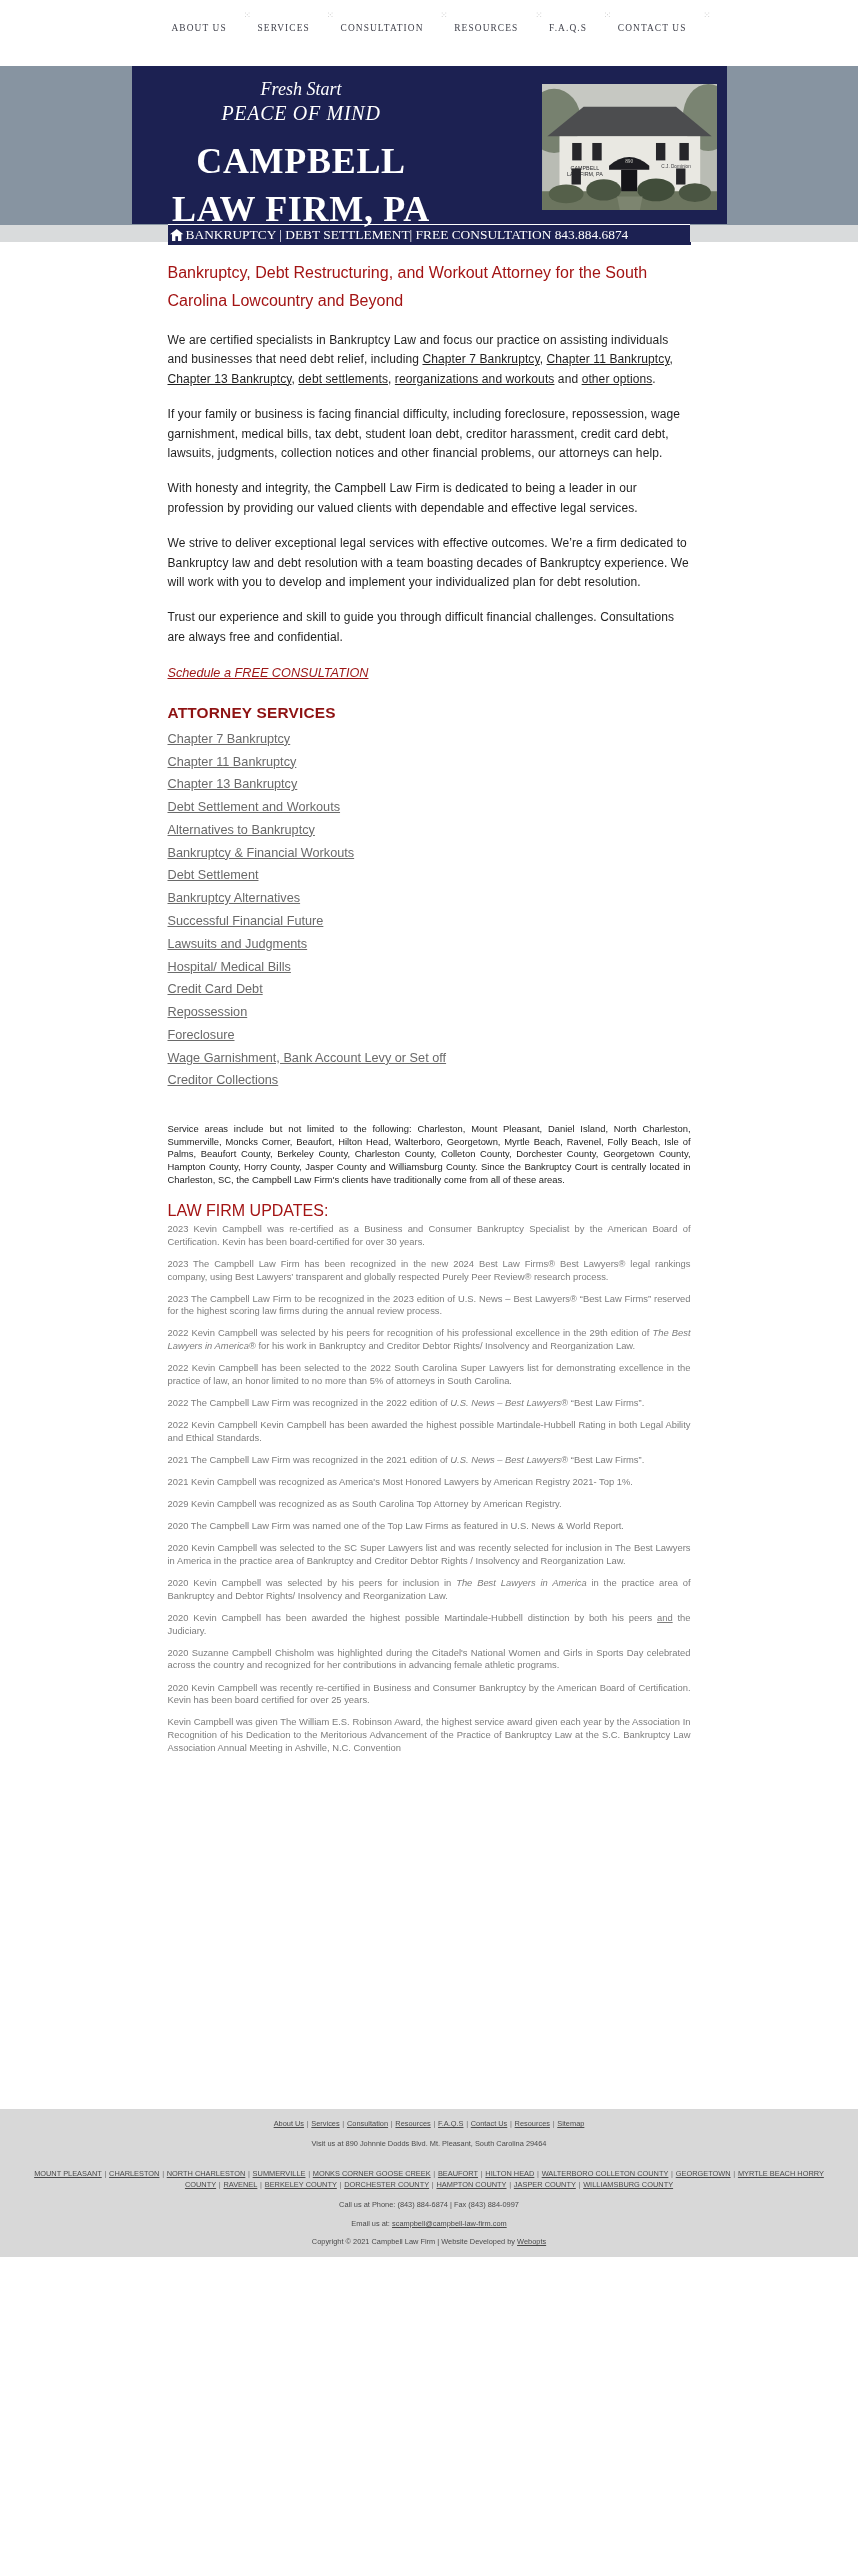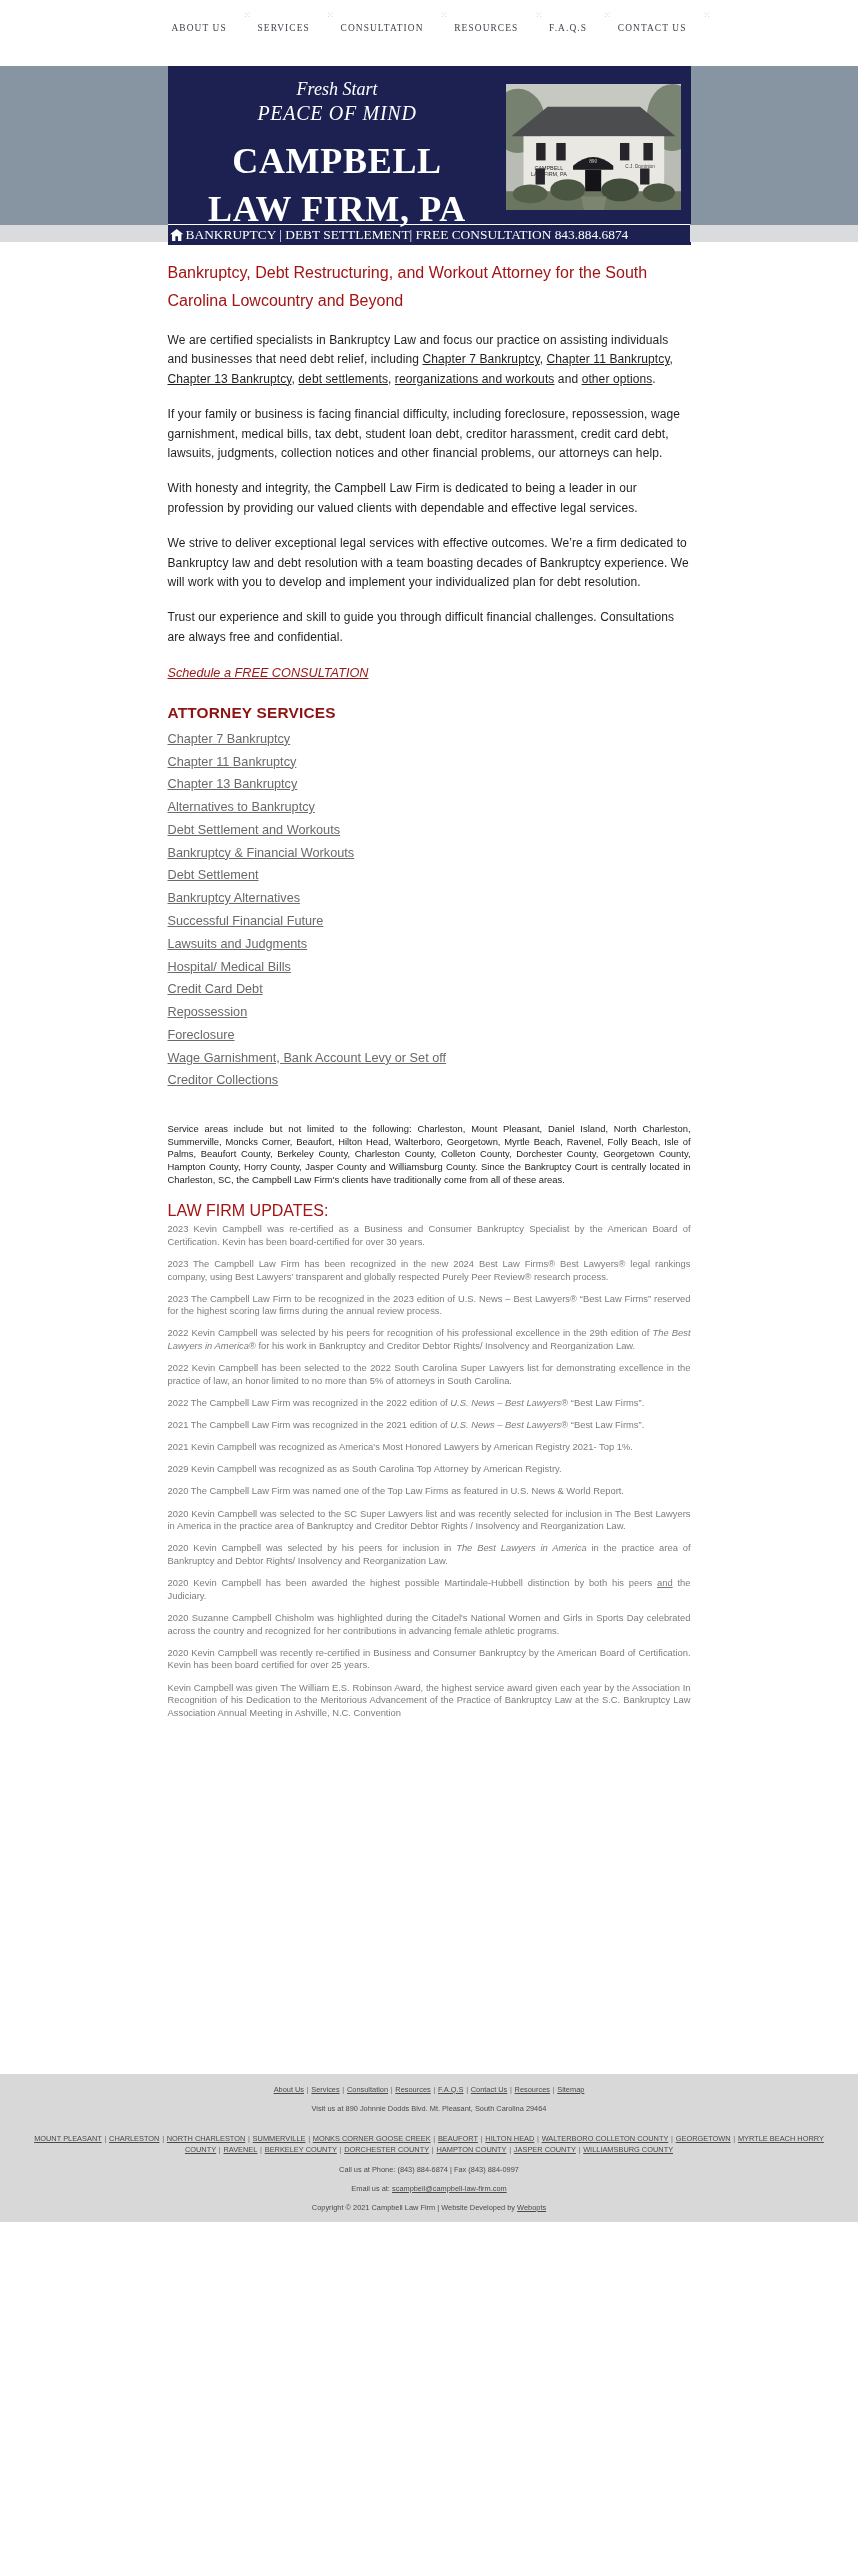--- a/index.html
+++ b/index.html
@@ -29,21 +29,21 @@
   }
   
   .hero-zone { position:relative; height:189px; }
   .band { position:absolute; top:0; height:159px; background:#8794a1; }
   .band.left  { left:0;  width:168px; }
   .band.right { right:0; width:168px; }
   .substrip { position:absolute; top:159px; height:17px; background:#d9dbdc; }
   .substrip.left  { left:0;  width:168px; }
   .substrip.right { right:0; width:168px; }
   .hero {
-    position:relative; width:523px; height:158px;
+    position:relative; width:595px; height:158px;
     margin:12px auto 0 auto; background:#1c2152;
   }
   .hero-text { position:absolute; left:0; top:13.4px; width:339px; text-align:center; color:#ffffff; }
   .tagline1 { font-family:"Liberation Serif", serif; font-style:italic; font-size:18px; line-height:21.5px; }
   .tagline2 { font-family:"Liberation Serif", serif; font-style:italic; font-size:20px; line-height:24px; letter-spacing:0.7px; }
   .firm-title { font-family:"Liberation Serif", serif; font-weight:700; font-size:36px; line-height:48px; margin-top:12px; letter-spacing:0.7px; }
   .hero-photo { position:absolute; top:18px; right:9.4px; width:175px; height:126px; display:block; }
   .hero-banner {
     width:523px; height:19.4px; margin:1.3px auto 0 auto;
     background:#1c2152; color:#ffffff;
@@ -181,22 +181,22 @@
     </div>
 
   <a class="schedule-link">Schedule a FREE CONSULTATION</a>
 
   <h2 class="services-heading">ATTORNEY SERVICES</h2>
 
   <ul class="services" id="services-list">
       <li><a>Chapter 7 Bankruptcy</a></li>
       <li><a>Chapter 11 Bankruptcy</a></li>
       <li><a>Chapter 13 Bankruptcy</a></li>
+      <li><a>Debt Settlement and Workouts</a></li>
       <li><a>Alternatives to Bankruptcy</a></li>
-      <li><a>Debt Settlement and Workouts</a></li>
       <li><a>Bankruptcy &amp; Financial Workouts</a></li>
       <li><a>Debt Settlement</a></li>
       <li><a>Bankruptcy Alternatives</a></li>
       <li><a>Successful Financial Future</a></li>
       <li><a>Lawsuits and Judgments</a></li>
       <li><a>Hospital/ Medical Bills</a></li>
       <li><a>Credit Card Debt</a></li>
       <li><a>Repossession</a></li>
       <li><a>Foreclosure</a></li>
       <li><a>Wage Garnishment, Bank Account Levy or Set off</a></li>
@@ -207,20 +207,21 @@
 
   <h2 class="updates-heading">LAW FIRM UPDATES:</h2>
 
   <div class="updates" id="updates">
       <p><span>2023 Kevin Campbell was re-certified as a Business and Consumer Bankruptcy Specialist by the American Board of Certification. Kevin has been board-certified for over 30 years.</span></p>
       <p><span>2023 The Campbell Law Firm has been recognized in the new 2024 Best Law Firms® Best Lawyers® legal rankings company, using Best Lawyers’ transparent and globally respected Purely Peer Review® research process.</span></p>
       <p><span>2023 The Campbell Law Firm to be recognized in the 2023 edition of U.S. News – Best Lawyers® “Best Law Firms” reserved for the highest scoring law firms during the annual review process.</span></p>
       <p><span>2022 Kevin Campbell was selected by his peers for recognition of his professional excellence in the 29th edition of </span><span class="it">The Best Lawyers in America</span><span>® for his work in Bankruptcy and Creditor Debtor Rights/ Insolvency and Reorganization Law.</span></p>
       <p><span>2022 Kevin Campbell has been selected to the 2022 South Carolina Super Lawyers list for demonstrating excellence in the practice of law, an honor limited to no more than 5% of attorneys in South Carolina.</span></p>
       <p><span>2022 The Campbell Law Firm was recognized in the 2022 edition of </span><span class="it">U.S. News – Best Lawyers</span><span>® “Best Law Firms”.</span></p>
+      <p><span>2022 Kevin Campbell Kevin Campbell has been awarded the highest possible Martindale-Hubbell Rating in both Legal Ability and Ethical Standards.</span></p>
       <p><span>2021 The Campbell Law Firm was recognized in the 2021 edition of </span><span class="it">U.S. News – Best Lawyers</span><span>® “Best Law Firms”.</span></p>
       <p><span>2021 Kevin Campbell was recognized as America's Most Honored Lawyers by American Registry 2021- Top 1%.</span></p>
       <p><span>2029 Kevin Campbell was recognized as as South Carolina Top Attorney by American Registry.</span></p>
       <p><span>2020 The Campbell Law Firm was named one of the Top Law Firms as featured in U.S. News &amp; World Report.</span></p>
       <p><span>2020 Kevin Campbell was selected to the SC Super Lawyers list and was recently selected for inclusion in The Best Lawyers in America in the practice area of Bankruptcy and Creditor Debtor Rights / Insolvency and Reorganization Law.</span></p>
       <p><span>2020 Kevin Campbell was selected by his peers for inclusion in </span><span class="it">The Best Lawyers in America</span><span> in the practice area of Bankruptcy and Debtor Rights/ Insolvency and Reorganization Law.</span></p>
       <p><span>2020 Kevin Campbell has been awarded the highest possible Martindale-Hubbell distinction by both his peers </span><span class="un">and</span><span> the Judiciary.</span></p>
       <p><span>2020 Suzanne Campbell Chisholm was highlighted during the Citadel's National Women and Girls in Sports Day celebrated across the country and recognized for her contributions in advancing female athletic programs.</span></p>
       <p><span>2020 Kevin Campbell was recently re-certified in Business and Consumer Bankruptcy by the American Board of Certification. Kevin has been board certified for over 25 years.</span></p>
       <p><span>Kevin Campbell was given The William E.S. Robinson Award, the highest service award given each year by the Association In Recognition of his Dedication to the Meritorious Advancement of the Practice of Bankruptcy Law at the S.C. Bankruptcy Law Association Annual Meeting in Ashville, N.C. Convention</span></p>

